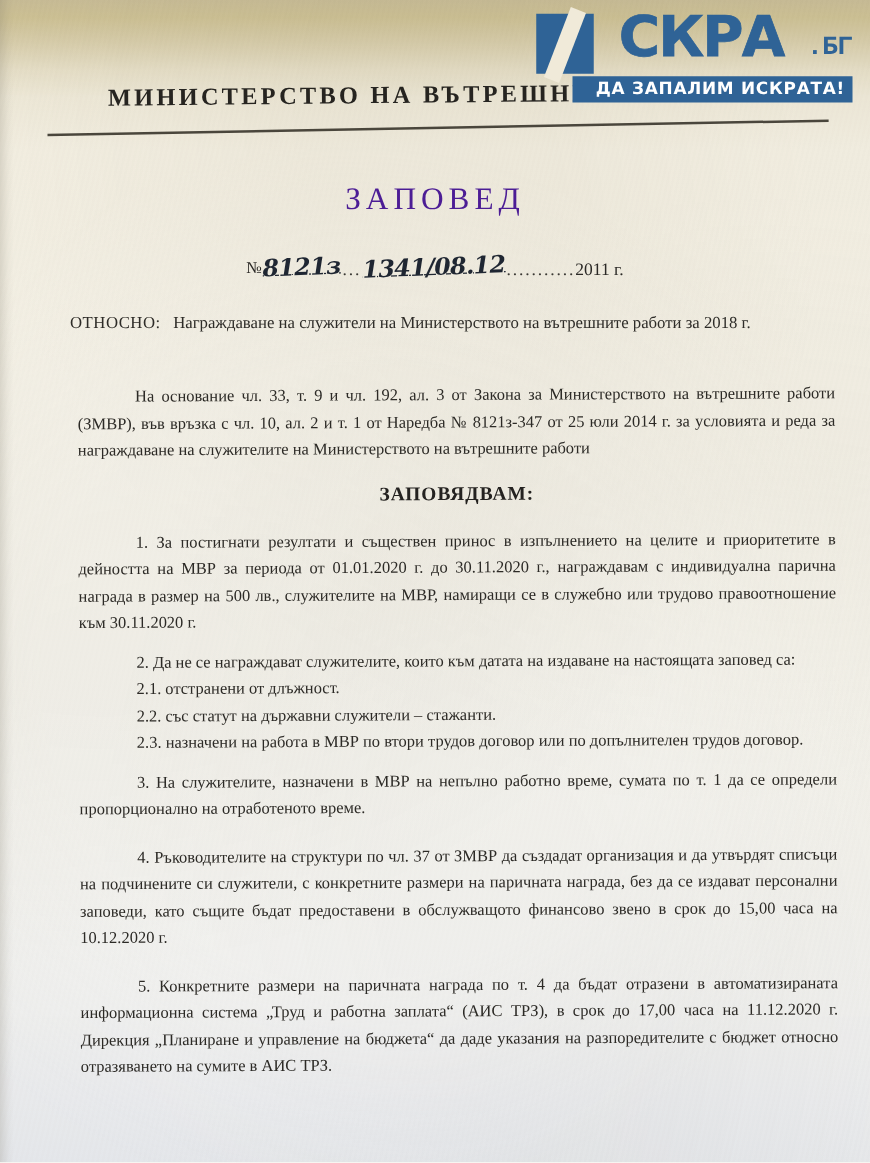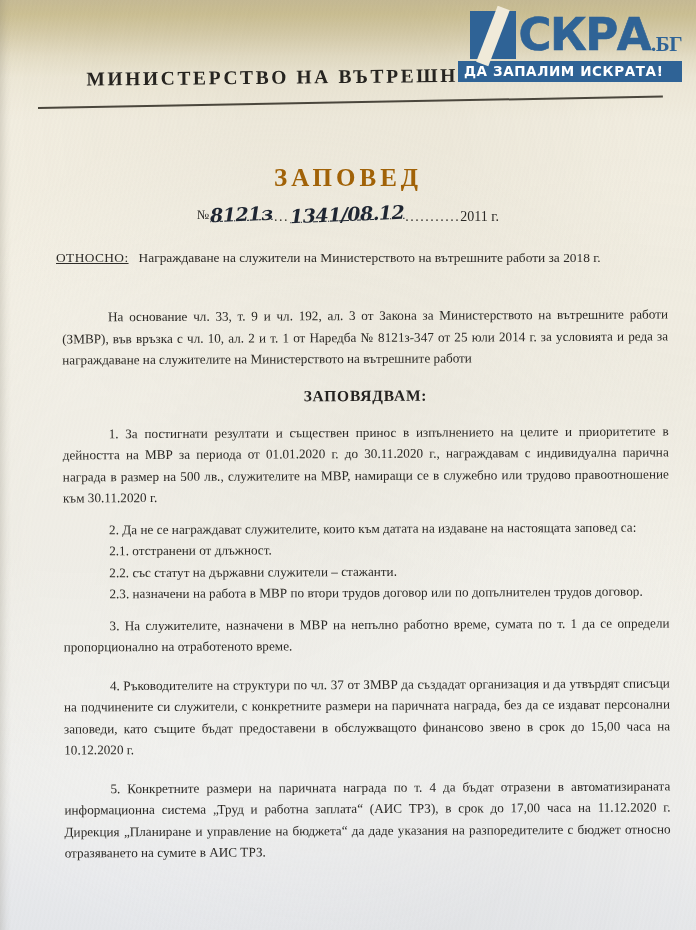--- a/index.html
+++ b/index.html
@@ -71,23 +71,24 @@
   .logo {
     position: absolute;
     right: 14px;
     top: 11px;
     width: 224px;
     z-index: 6;
     user-select: none;
   }
   .logo-main {
     display: flex;
-    align-items: center;
+    align-items: flex-start;
     justify-content: flex-end;
     line-height: .86;
+    gap: 18px;
   }
   .logo-i {
     position: relative;
     display: inline-block;
     width: 46px;
     height: 48px;
     background: #2f6396;
     margin-right: 2px;
     flex: none;
   }
@@ -103,37 +104,37 @@
   }
   .logo-word {
     font-family: "DejaVu Sans", "Liberation Sans", sans-serif;
     font-weight: 700;
     font-size: 45px;
     letter-spacing: -1.5px;
     color: #2f6396;
     -webkit-text-stroke: 0.6px #2f6396;
   }
   .logo-tld {
-    font-family: Liberation Serif, serif;
+    font-family: Liberation Mono, monospace;
     font-weight: 700;
     font-size: 21px;
     color: #2f6396;
     margin-left: 1px;
     margin-top: 19px;
     letter-spacing: -0.5px;
   }
   .logo-banner {
     margin-top: 2px;
     background: #2f6396;
     color: #ffffff;
     font-family: "DejaVu Sans", "Liberation Sans", sans-serif;
     font-weight: 700;
     font-size: 13.5px;
     letter-spacing: 0.6px;
-    text-align: left;
+    text-align: right;
     padding: 2px 6px 3px 6px;
     white-space: nowrap;
   }
 
   
   .ministry {
     position: absolute;
     left: 0; right: 0;
     top: 66px;
     text-align: center;
@@ -153,26 +154,26 @@
     height: 1.6px;
     background: #4a463c;
     transform: rotate(-1.05deg);
     transform-origin: left center;
   }
 
   
   .doc-title {
     position: absolute;
     left: 0; right: 0;
-    top: 164px;
+    top: 146px;
     text-align: center;
-    font-weight: 700;
+    font-weight: 400;
     font-size: 25px;
     letter-spacing: 4px;
-    color: #a16207;
+    color: #4c1d95;
   }
 
   .numline {
     position: absolute;
     left: 0; right: 0;
     top: 203px;
     text-align: center;
     font-size: 14px;
     color: #2b2926;
     white-space: nowrap;
@@ -196,21 +197,21 @@
 
   
   .subject {
     position: absolute;
     left: 56px;
     right: 28px;
     top: 250px;
     font-size: 13.4px;
     white-space: nowrap;
   }
-  .subject .label { letter-spacing: .4px; text-decoration: underline; }
+  .subject .label { letter-spacing: .4px; }
   .subject .value { margin-left: 10px; }
 
   .body {
     position: absolute;
     left: 62px;
     top: 305px;
     width: 606px;
   }
 
   p.para {

